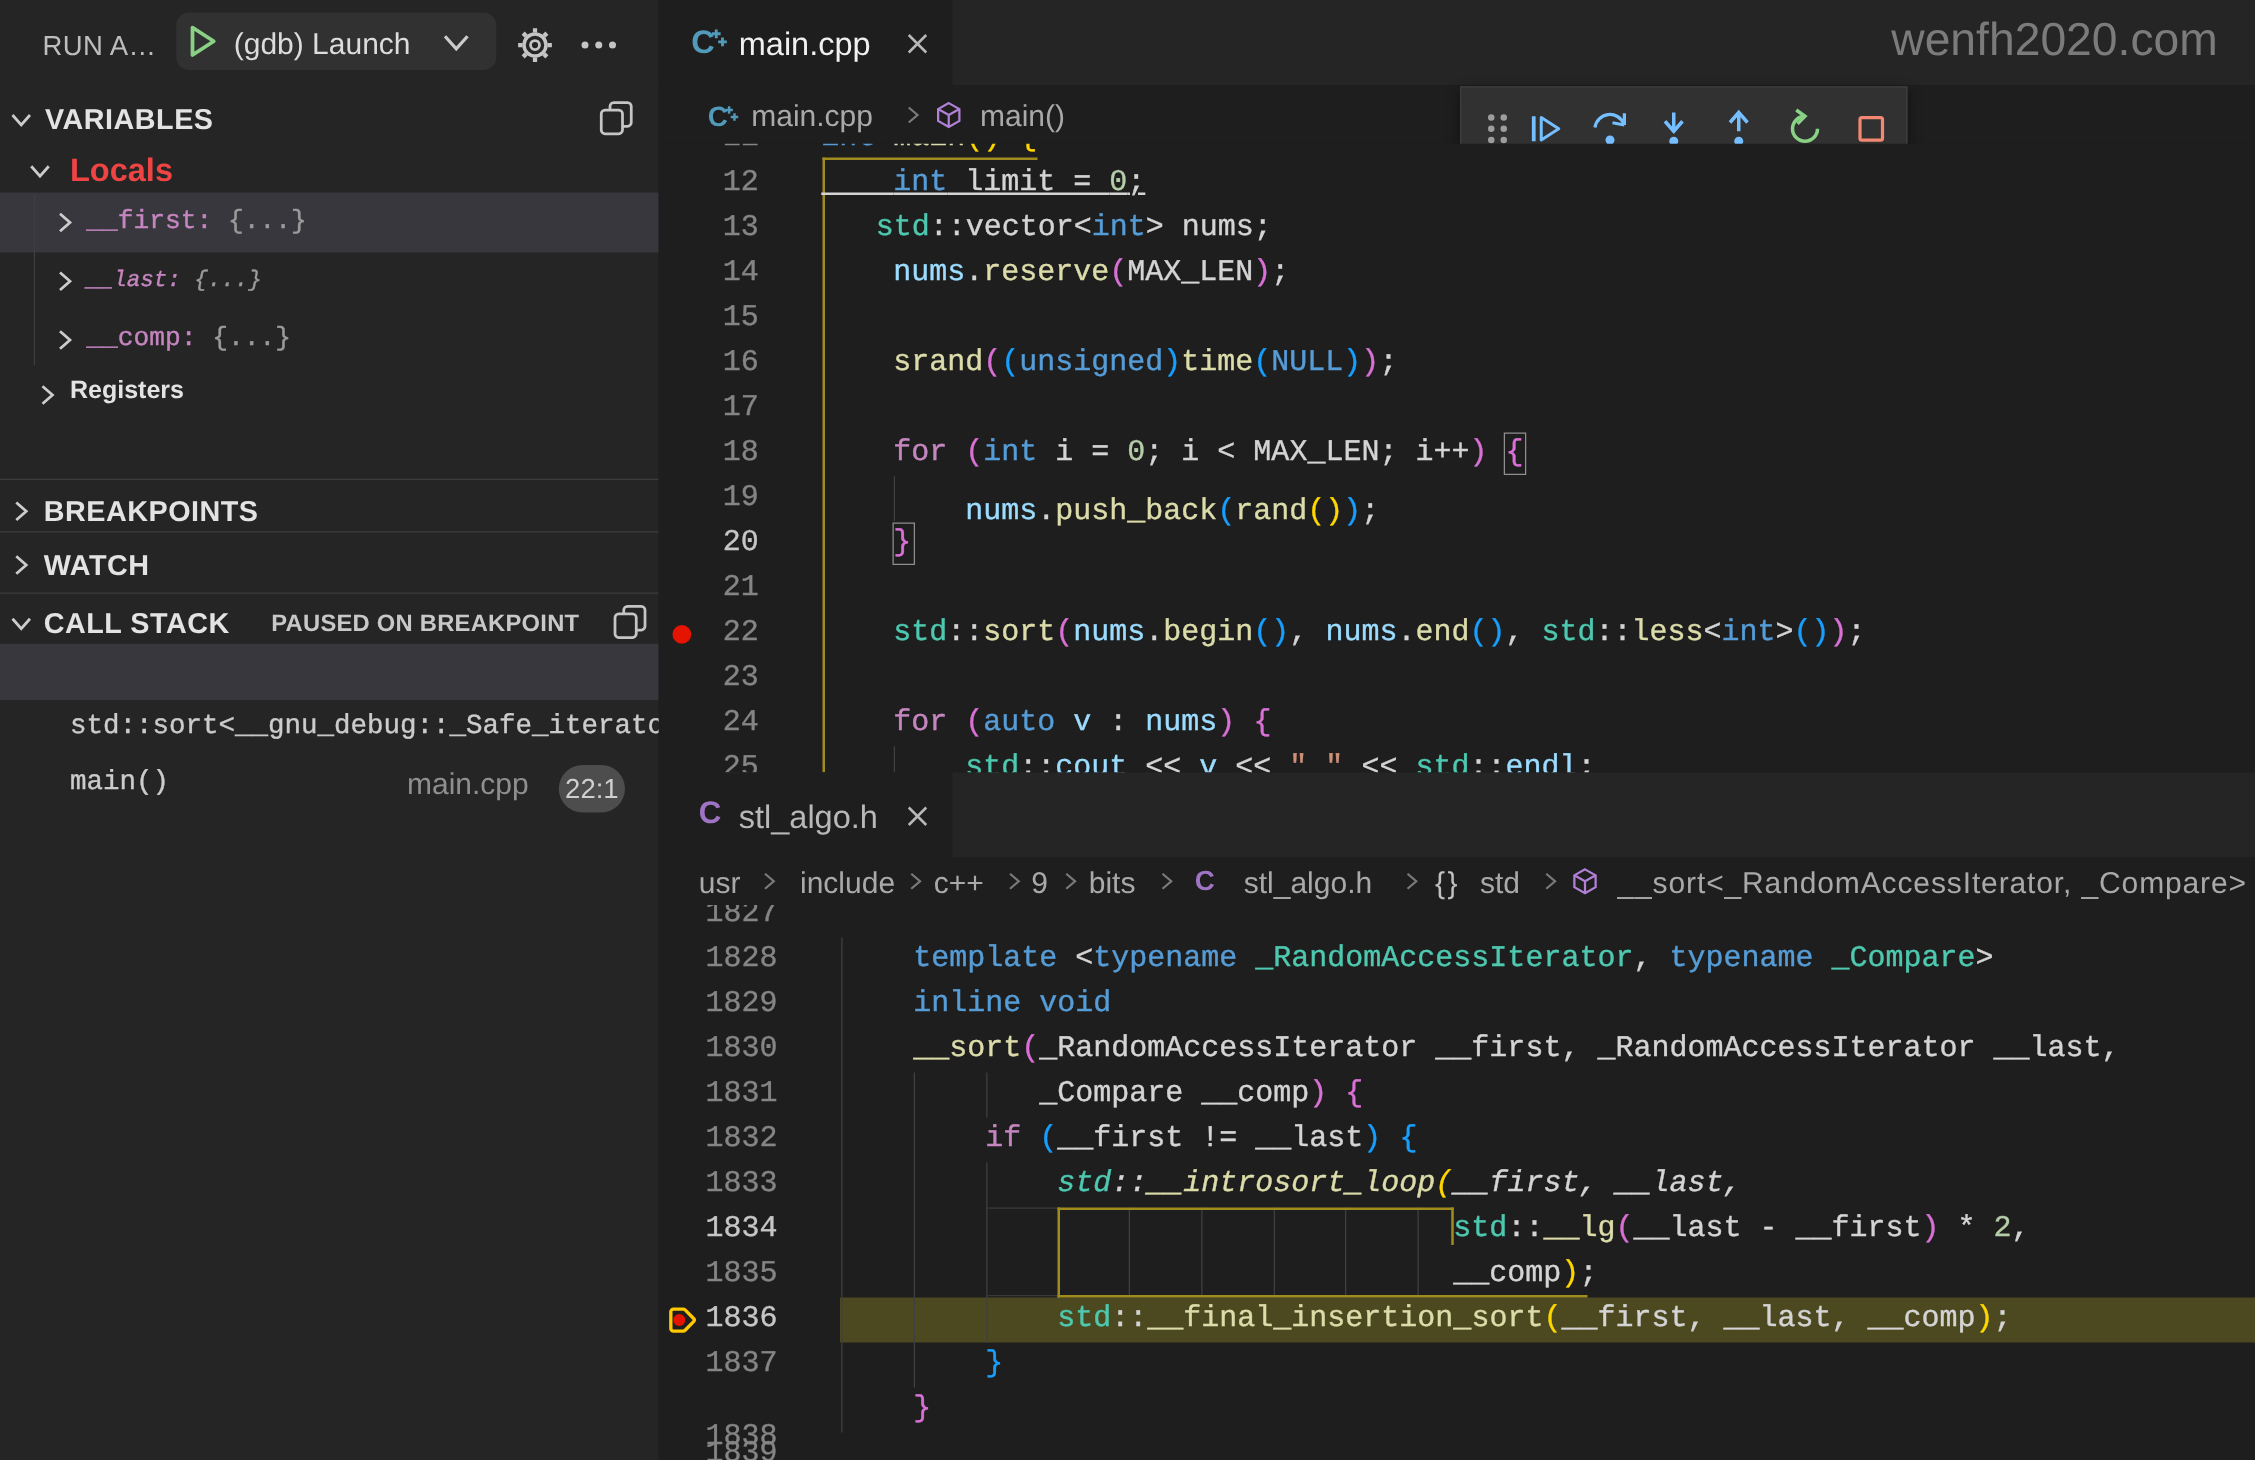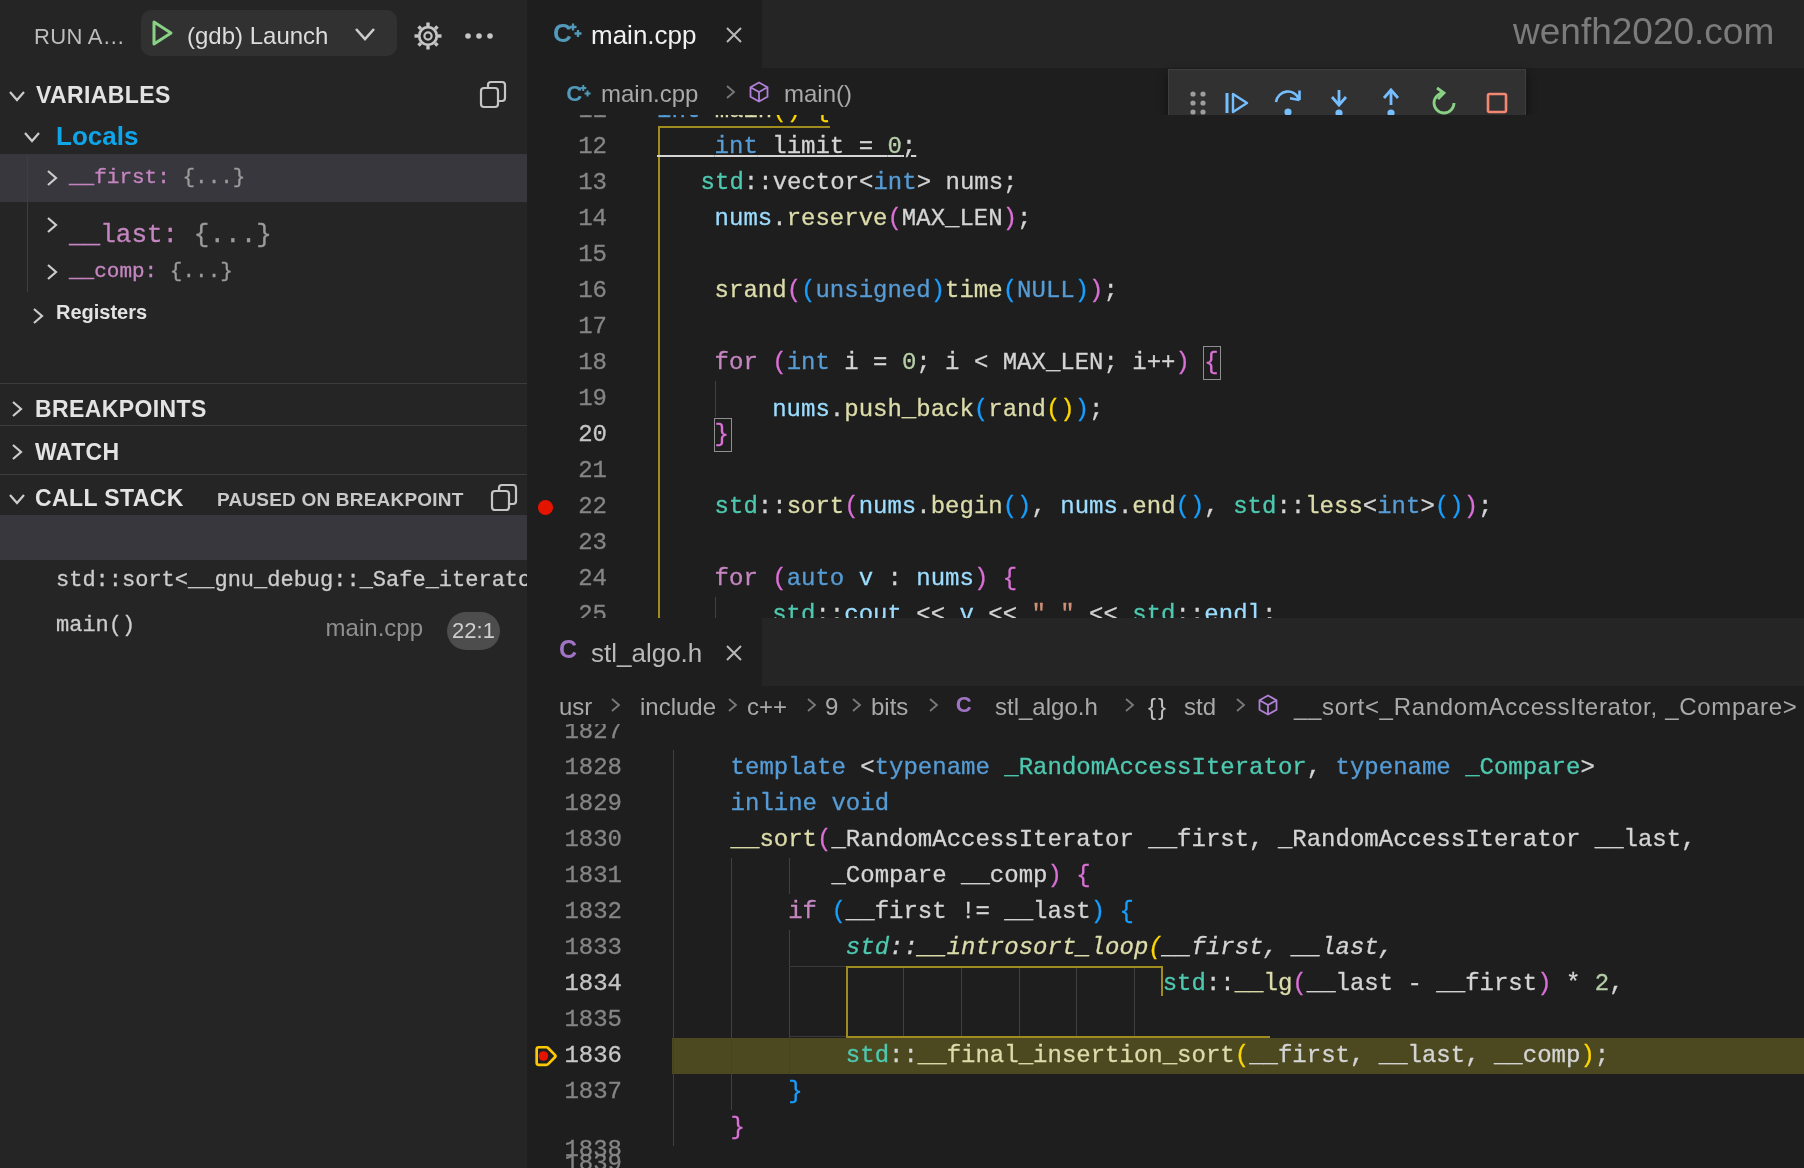--- a/index.html
+++ b/index.html
@@ -58,33 +58,33 @@
     </svg>
     <div class="sect" style="left:36px;top:82px;">VARIABLES</div>
     <svg class="abs" style="left:477px;top:79px;" width="34" height="32" viewBox="0 0 34 32">
       <rect x="11" y="3" width="17" height="19" rx="3" fill="none" stroke="#c5c5c5" stroke-width="2.2"></rect>
       <rect x="4" y="9" width="17" height="19" rx="3" fill="#252526" stroke="#c5c5c5" stroke-width="2.2"></rect>
     </svg>
 
     <svg class="abs" style="left:20px;top:125px;" width="24" height="24" viewBox="0 0 24 24">
       <polyline points="5,8 12,16 19,8" fill="none" stroke="#cccccc" stroke-width="2.2"></polyline>
     </svg>
-    <div class="abs" style="left:56px;top:121px;font-size:26px;font-weight:bold;color:#0ea5e9;">Locals</div>
+    <div class="abs" style="left:56px;top:121px;font-size:26px;font-weight:bold;color:#ef4444;">Locals</div>
 
     <div class="abs" style="left:0;top:154px;width:527px;height:48px;background:#37373d;"></div>
     <div class="abs" style="left:27px;top:156px;width:1px;height:136px;background:#3f3f3f;"></div>
 
     <svg class="abs" style="left:40px;top:166px;" width="24" height="24" viewBox="0 0 24 24">
       <polyline points="8,5 16,12 8,19" fill="none" stroke="#cccccc" stroke-width="2.2"></polyline>
     </svg>
     <div class="abs mono" style="left:69px;top:164px;font-size:21px;line-height:28px;"><span style="color:#c586c0">__first:</span><span style="color:#9b9b9b"> {...}</span></div>
     <svg class="abs" style="left:40px;top:213px;" width="24" height="24" viewBox="0 0 24 24">
       <polyline points="8,5 16,12 8,19" fill="none" stroke="#cccccc" stroke-width="2.2"></polyline>
     </svg>
-    <div class="abs mono" style="left:69px;top:221px;font-size:26px;line-height:28px;"><span style="color:#c586c0">__last:</span><span style="color:#9b9b9b"> {...}</span></div>
+    <div class="abs mono" style="left:69px;top:211px;font-size:18px;line-height:28px;font-style:italic;"><span style="color:#c586c0">__last:</span><span style="color:#9b9b9b"> {...}</span></div>
     <svg class="abs" style="left:40px;top:260px;" width="24" height="24" viewBox="0 0 24 24">
       <polyline points="8,5 16,12 8,19" fill="none" stroke="#cccccc" stroke-width="2.2"></polyline>
     </svg>
     <div class="abs mono" style="left:69px;top:258px;font-size:21px;line-height:28px;"><span style="color:#c586c0">__comp:</span><span style="color:#9b9b9b"> {...}</span></div>
 
     <svg class="abs" style="left:26px;top:304px;" width="24" height="24" viewBox="0 0 24 24">
       <polyline points="8,5 16,12 8,19" fill="none" stroke="#cccccc" stroke-width="2.2"></polyline>
     </svg>
     <div class="abs" style="left:56px;top:301px;font-size:20px;font-weight:bold;color:#e3e3e3;">Registers</div>
 
@@ -312,17 +312,18 @@
     <div class="ln" style="left:0;top:408px;width:95px;text-align:right;">1838</div>
     <div class="ln" style="left:0;top:422px;width:95px;">1839</div>
 
     <pre class="code" style="left:146px;top:26px;">    <span class="b">template</span> &lt;<span class="b">typename</span> <span class="tl">_RandomAccessIterator</span>, <span class="b">typename</span> <span class="tl">_Compare</span>&gt;</pre>
     <pre class="code" style="left:146px;top:62px;">    <span class="b">inline</span> <span class="b">void</span></pre>
     <pre class="code" style="left:146px;top:98px;">    <span class="y">__sort</span><span class="g2">(</span>_RandomAccessIterator __first, _RandomAccessIterator __last,</pre>
     <pre class="code" style="left:146px;top:134px;">           _Compare __comp<span class="g2">)</span> <span class="g2">{</span></pre>
     <pre class="code" style="left:146px;top:170px;">        <span class="p">if</span> <span class="g3">(</span>__first != __last<span class="g3">)</span> <span class="g3">{</span></pre>
     <pre class="code" style="left:146px;top:206px;font-style:italic;">            <span class="tl">std</span>::<span class="y">__introsort_loop</span><span class="g1">(</span>__first, __last,</pre>
     <pre class="code" style="left:146px;top:242px;">                                  <span class="tl">std</span>::<span class="y">__lg</span><span class="g2">(</span>__last - __first<span class="g2">)</span> * <span class="n">2</span>,</pre>
+    <pre class="code" style="left:146px;top:278px;">                                  __comp<span class="g1">)</span>;</pre>
     <pre class="code" style="left:146px;top:314px;">            <span class="tl">std</span>::<span class="y">__final_insertion_sort</span><span class="g1">(</span>__first, __last, __comp<span class="g1">)</span>;</pre>
     <pre class="code" style="left:146px;top:350px;">        <span class="g3">}</span></pre>
     <pre class="code" style="left:146px;top:386px;">    <span class="g2">}</span></pre>
   </div>
 </div>
 
 </body></html>

